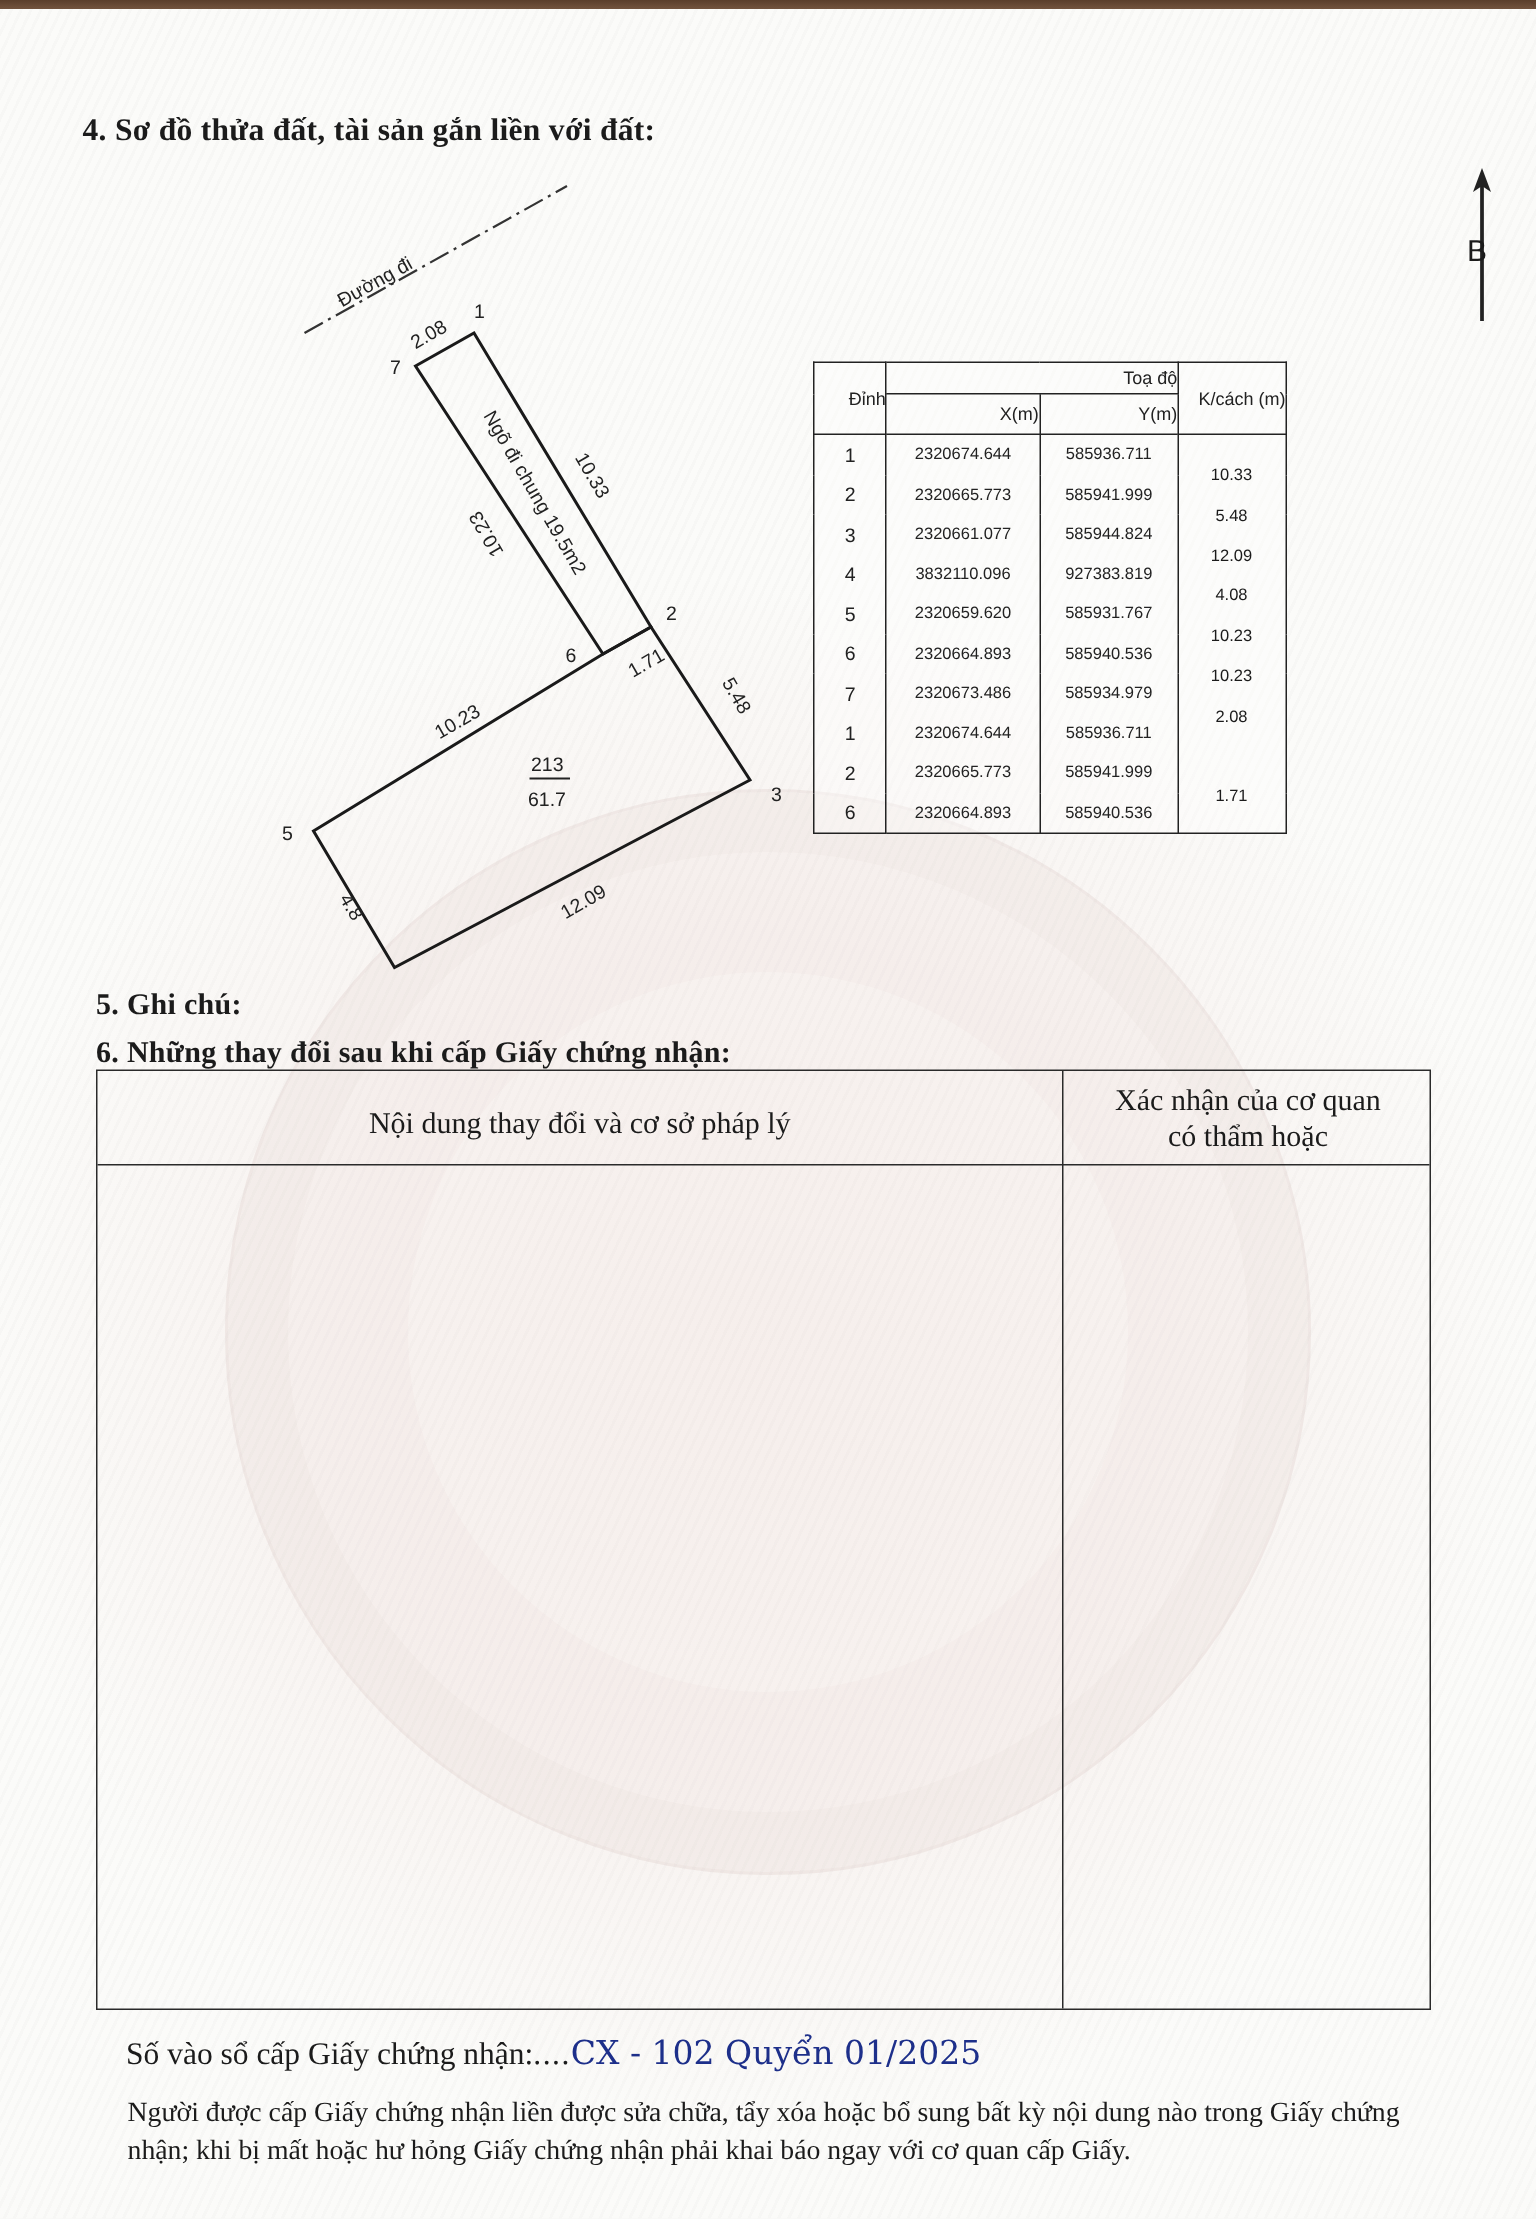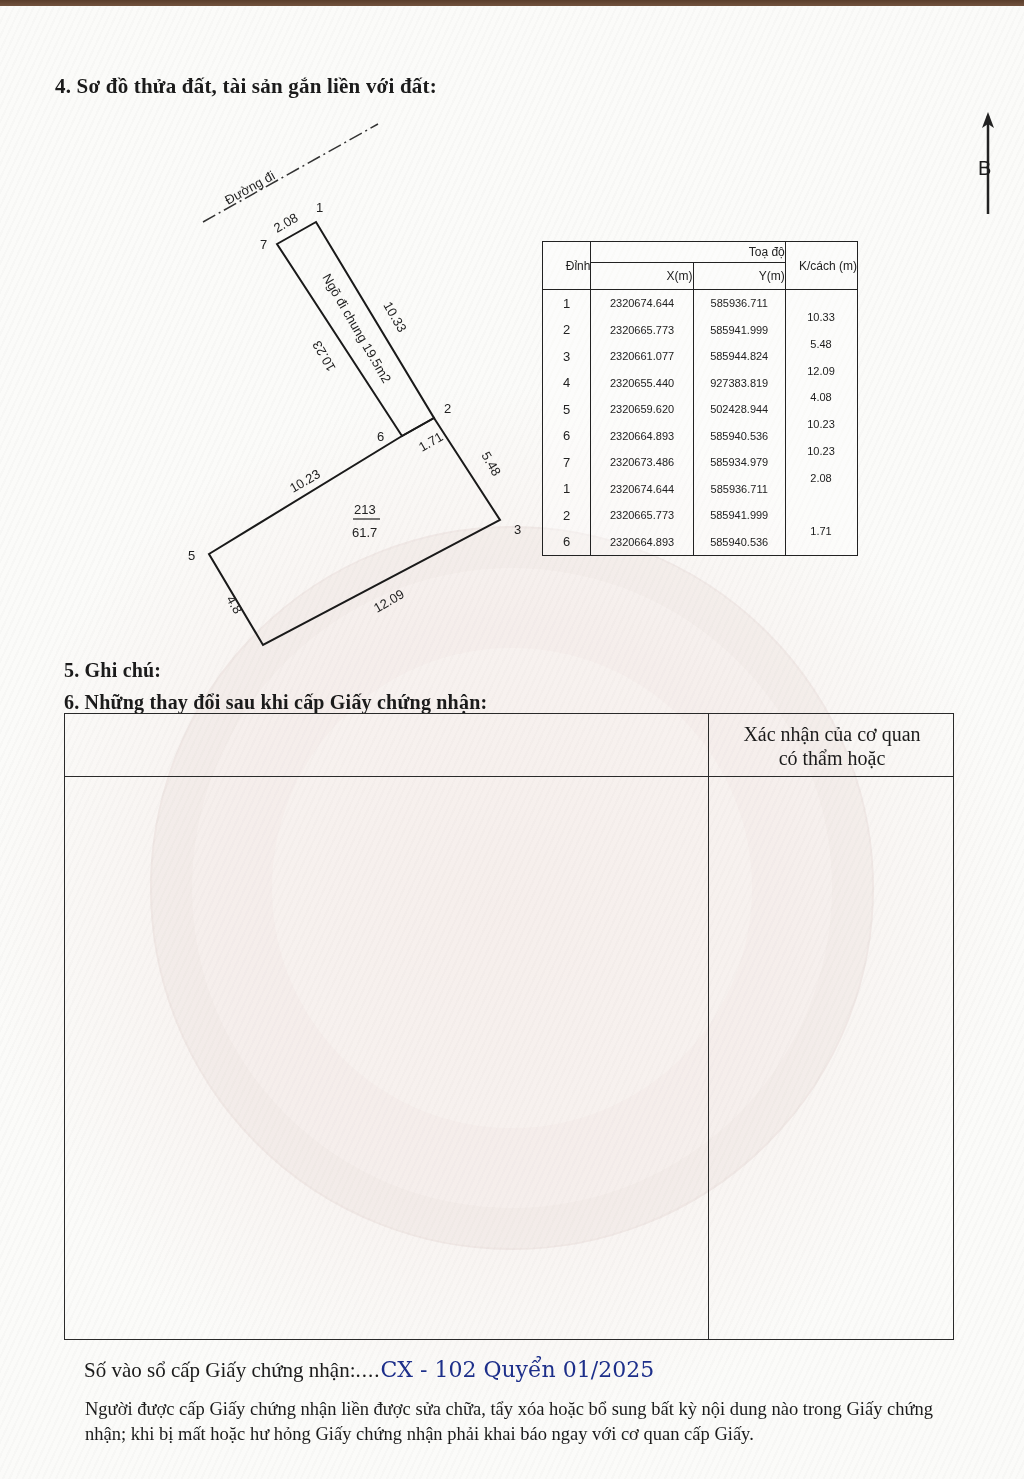--- a/index.html
+++ b/index.html
@@ -154,28 +154,28 @@
         <td></td>
       </tr>
     <tr class="row">
         <td class="num">3</td>
         <td>2320661.077</td>
         <td>585944.824</td>
         <td></td>
       </tr>
     <tr class="row">
         <td class="num">4</td>
-        <td>2320655.440</td>
+        <td>3832110.096</td>
         <td>927383.819</td>
         <td></td>
       </tr>
     <tr class="row">
         <td class="num">5</td>
         <td>2320659.620</td>
-        <td>502428.944</td>
+        <td>585931.767</td>
         <td></td>
       </tr>
     <tr class="row">
         <td class="num">6</td>
         <td>2320664.893</td>
         <td>585940.536</td>
         <td></td>
       </tr>
     <tr class="row">
         <td class="num">7</td>
@@ -214,20 +214,21 @@
   <div></div>
   <div style="margin-top:0;">1.71</div>
 </div>
 
 <div class="h-section sec5">5. Ghi chú:</div>
 <div class="h-section sec6">6. Những thay đổi sau khi cấp Giấy chứng nhận:</div>
 
 <div class="changes">
   <div class="col-div"></div>
   <div class="head-div"></div>
+  <div class="h1">Nội dung thay đổi và cơ sở pháp lý</div>
   <div class="h2">
     <div>Xác nhận của cơ quan</div>
     <div>có thẩm hoặc</div>
   </div>
   <div class="cell-left"></div>
   <div class="cell-right"></div>
 </div>
 
 <div class="footer-line">
   <span>Số vào sổ cấp Giấy chứng nhận:</span><span class="dots">....</span><span class="handwriting">CX - 102 Quyển 01/2025</span>

